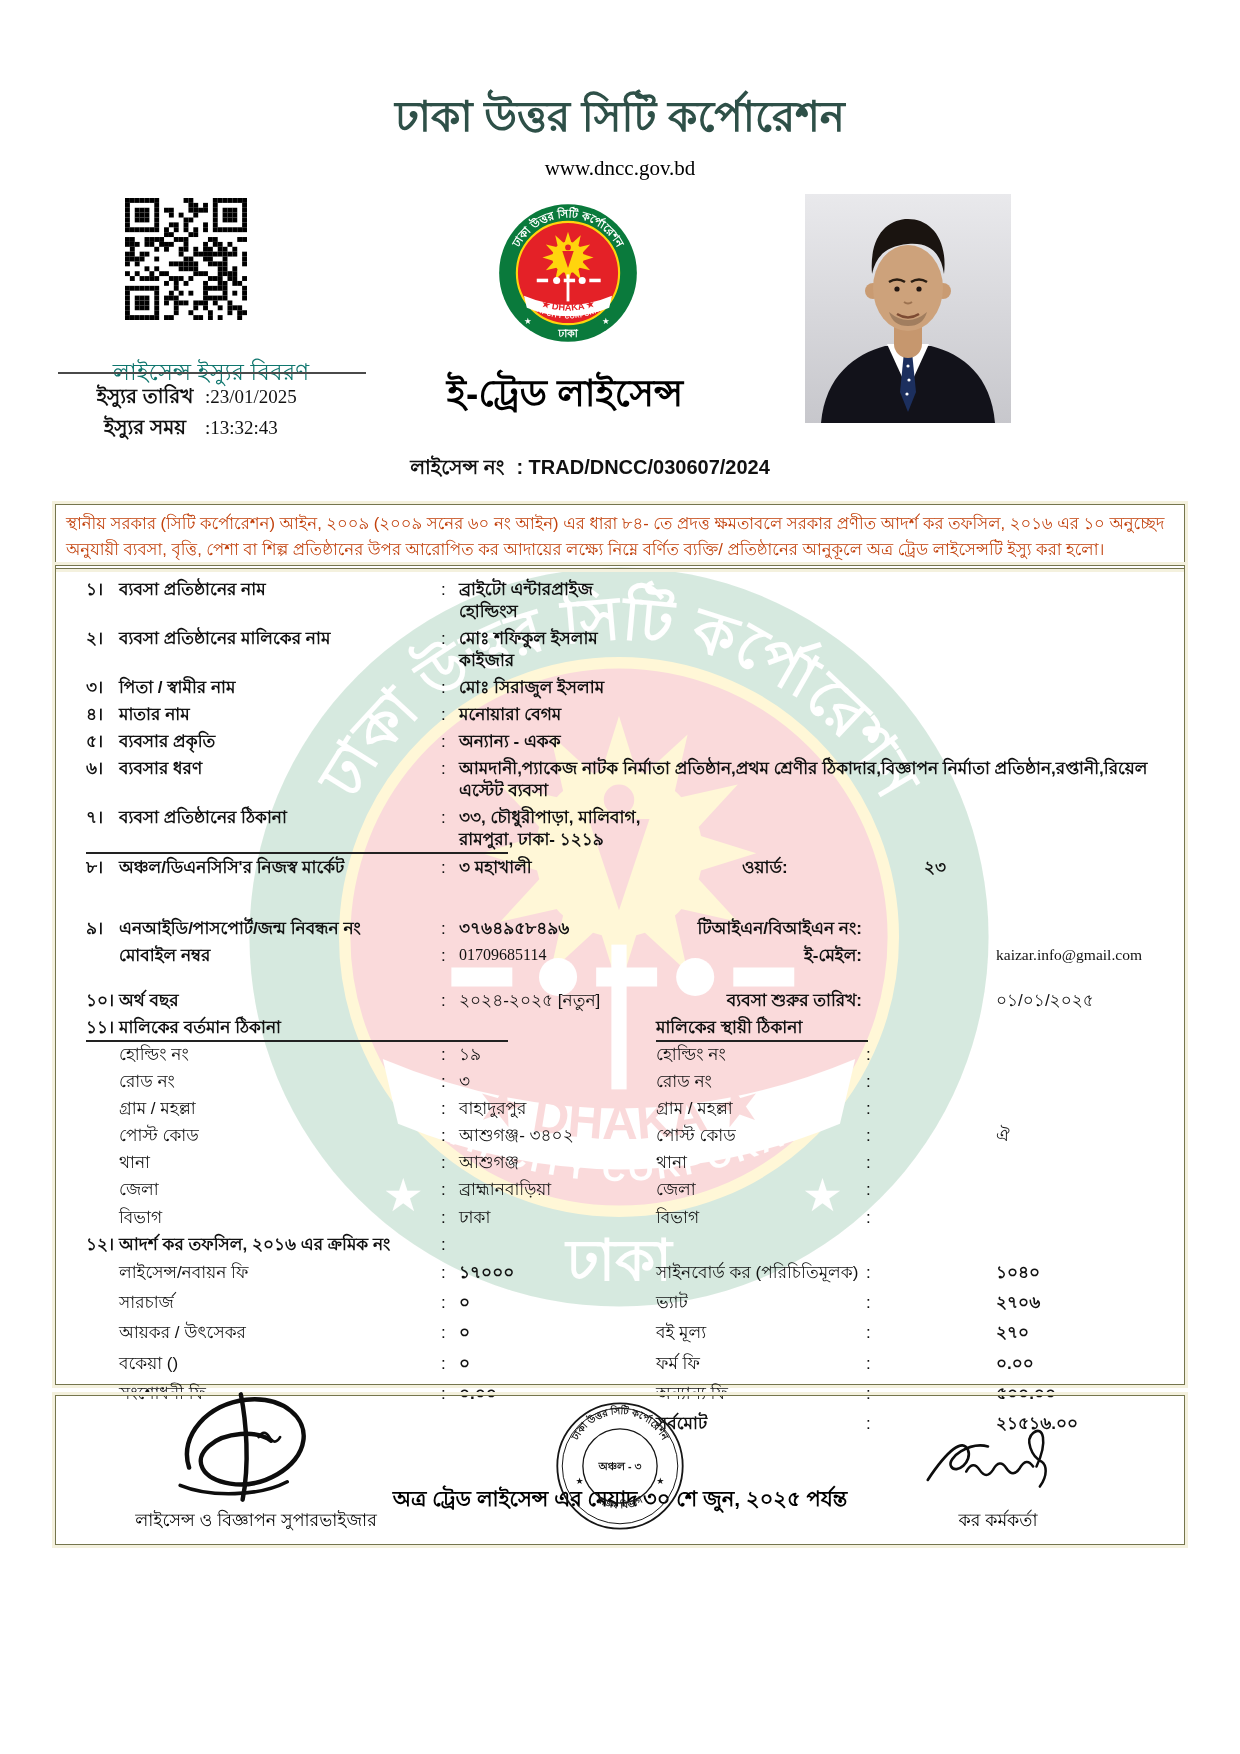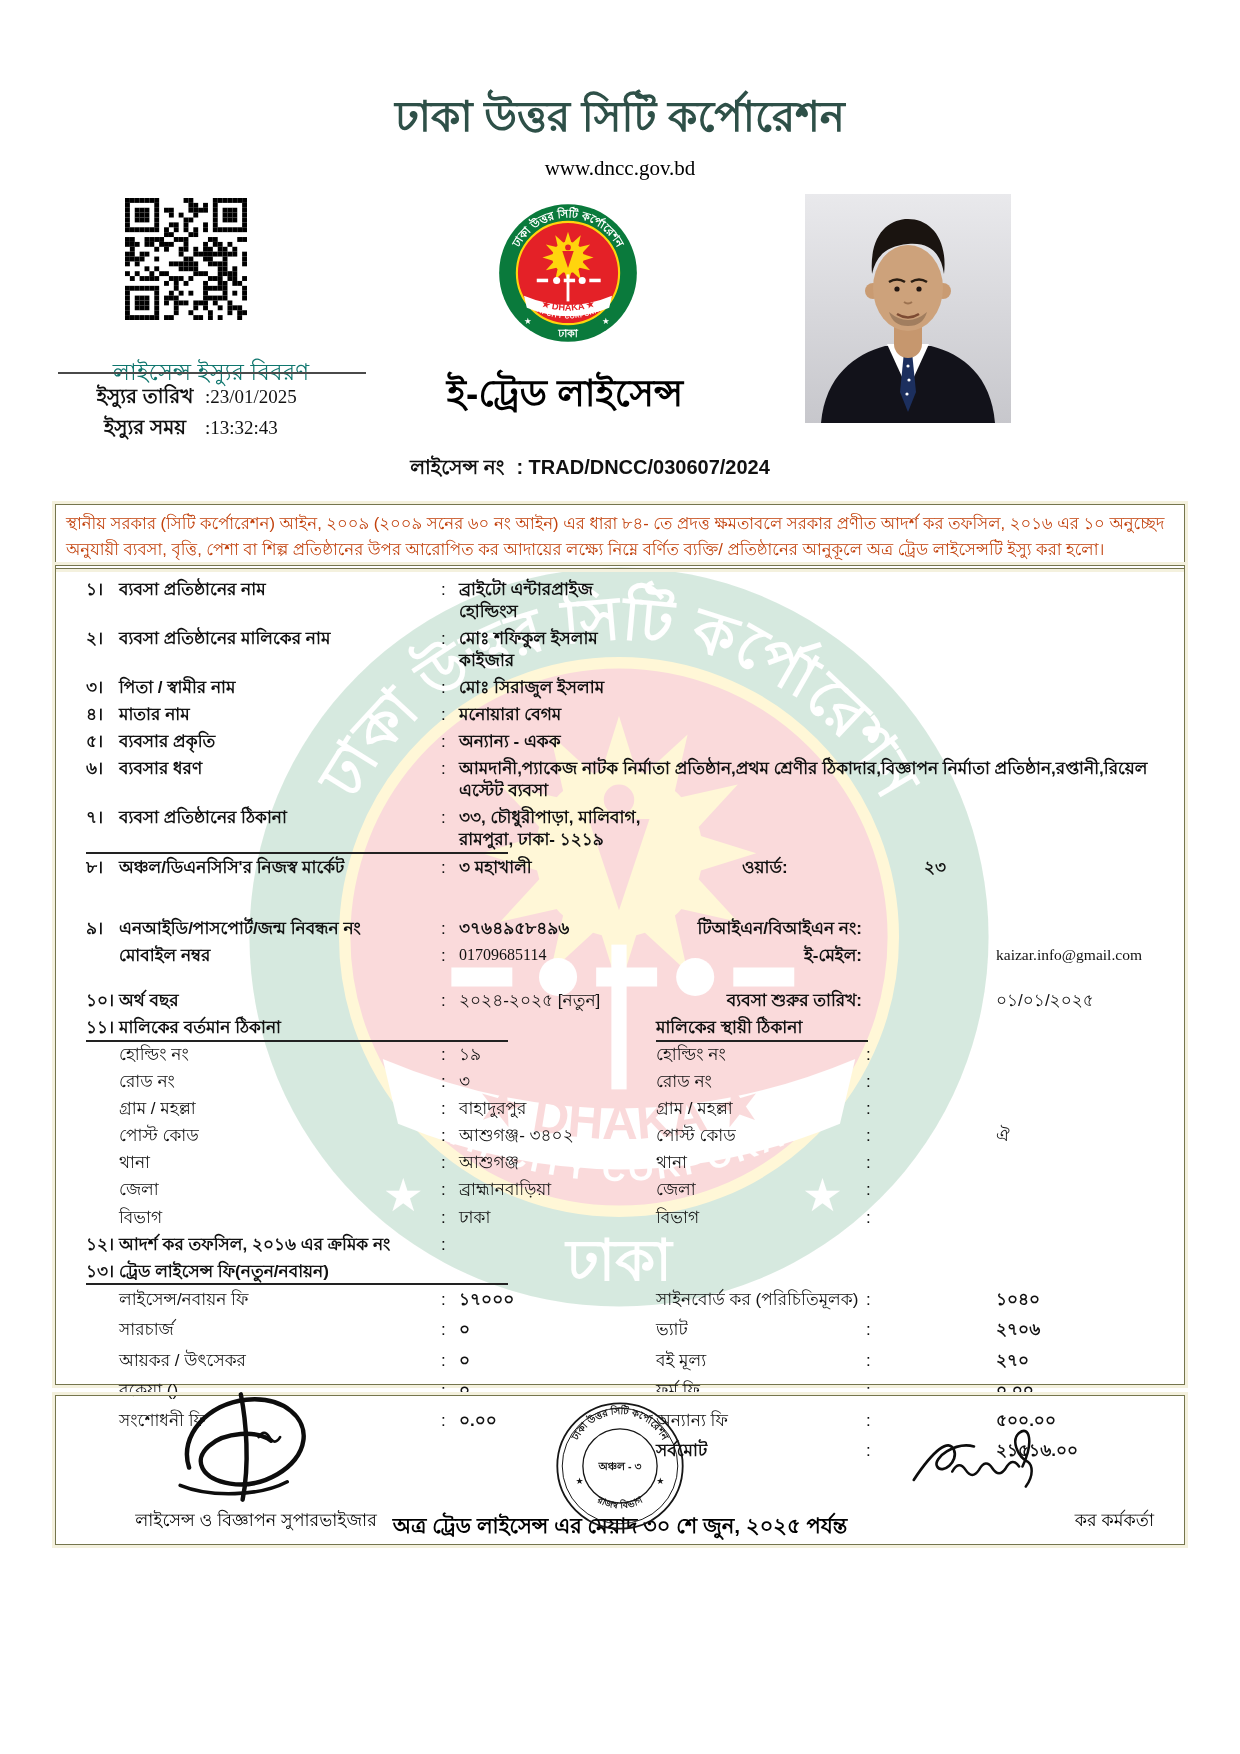--- a/index.html
+++ b/index.html
@@ -63,21 +63,21 @@
   .rule-l{position:absolute;left:0;bottom:0;width:422px;border-bottom:2px solid #222;height:0;}
   .rule-r{position:absolute;left:570px;bottom:0;width:212px;border-bottom:2px solid #222;height:0;}
   .row-gap{width:100%;}
   .validity{margin-top:44px;text-align:center;font-size:21px;font-weight:bold;color:#000;}
 
   
   .footer{position:absolute;left:55px;top:1395px;width:1130px;height:150px;box-sizing:border-box;
     border:1px solid #75754e;box-shadow:0 0 0 3px #f4f1de;}
   .sig-block{position:absolute;bottom:8px;width:340px;text-align:center;}
   .sig-block.left{left:30px;}
-  .sig-block.right{right:30px;text-align:right;}
+  .sig-block.right{right:16px;}
   .sig-label{font-size:17.5px;color:#000;margin-top:2px;}
   .sig-svg{display:block;margin:0 auto;}
   .seal{position:absolute;left:50%;top:4px;transform:translateX(-50%);width:138px;height:132px;}
 </style>
 </head>
 <body>
 
 <div class="page">
 
   <div class="org-title">ঢাকা উত্তর সিটি কর্পোরেশন</div>
@@ -697,30 +697,20 @@
         </div>
         <div class="row">
           <span class="no">১২।</span>
           <span class="lbl b">আদর্শ কর তফসিল, ২০১৬ এর ক্রমিক নং</span>
           <span class="colon">:</span>
           <span class="value"></span>
           <span class="rlabel"></span>
           <span class="rcolon"></span>
           <span class="rvalue"></span>
         </div>
-        <div class="row">
-          <span class="no">১৩।</span>
-          <span class="lbl b">ট্রেড লাইসেন্স ফি(নতুন/নবায়ন)</span>
-          <span class="colon"></span>
-          <span class="value"></span>
-          <span class="rlabel"></span>
-          <span class="rcolon"></span>
-          <span class="rvalue"></span>
-          <span class="rule-l"></span>
-        </div>
         <div class="row tall">
           <span class="no"></span>
           <span class="lbl">লাইসেন্স/নবায়ন ফি</span>
           <span class="colon">:</span>
           <span class="value b ">১৭০০০</span>
           <span class="rlabel">সাইনবোর্ড কর (পরিচিতিমূলক)</span>
           <span class="rcolon">:</span>
           <span class="rvalue b ">১০৪০</span>
         </div>
         <div class="row tall">

